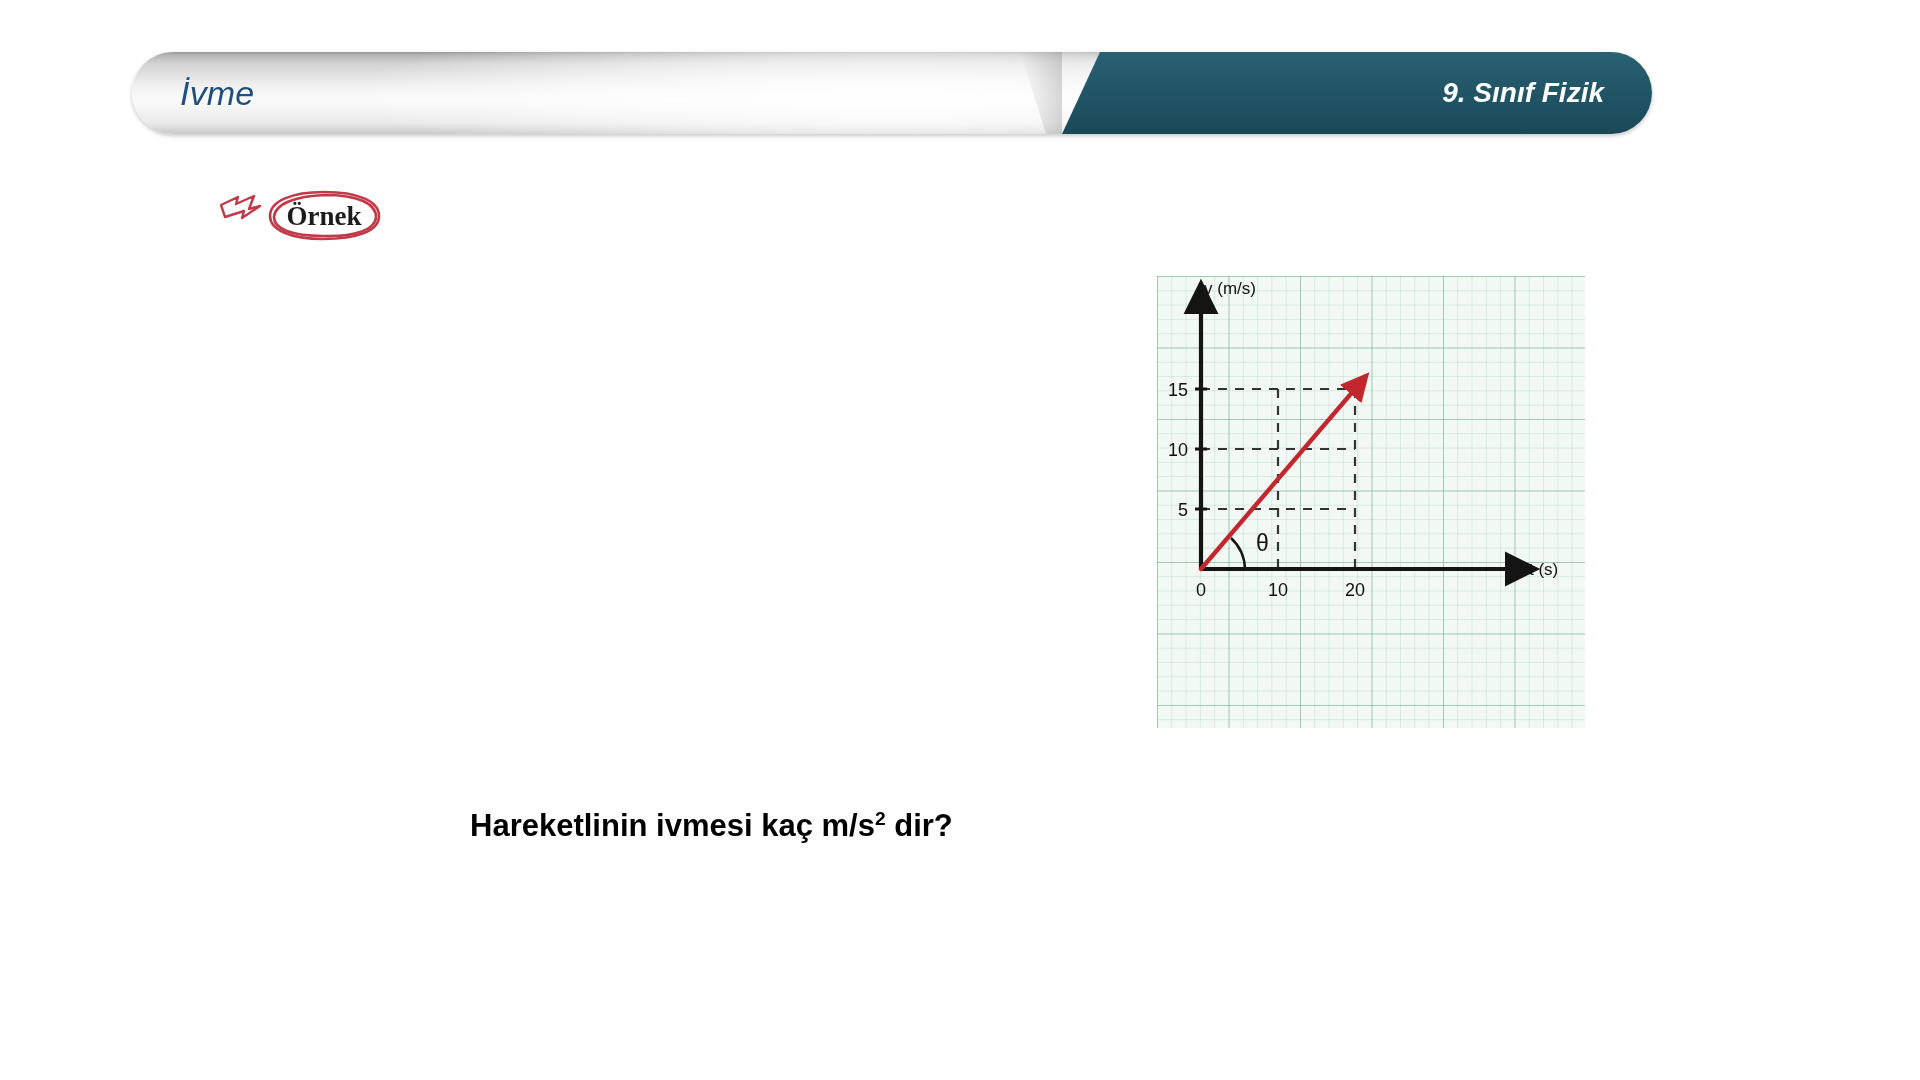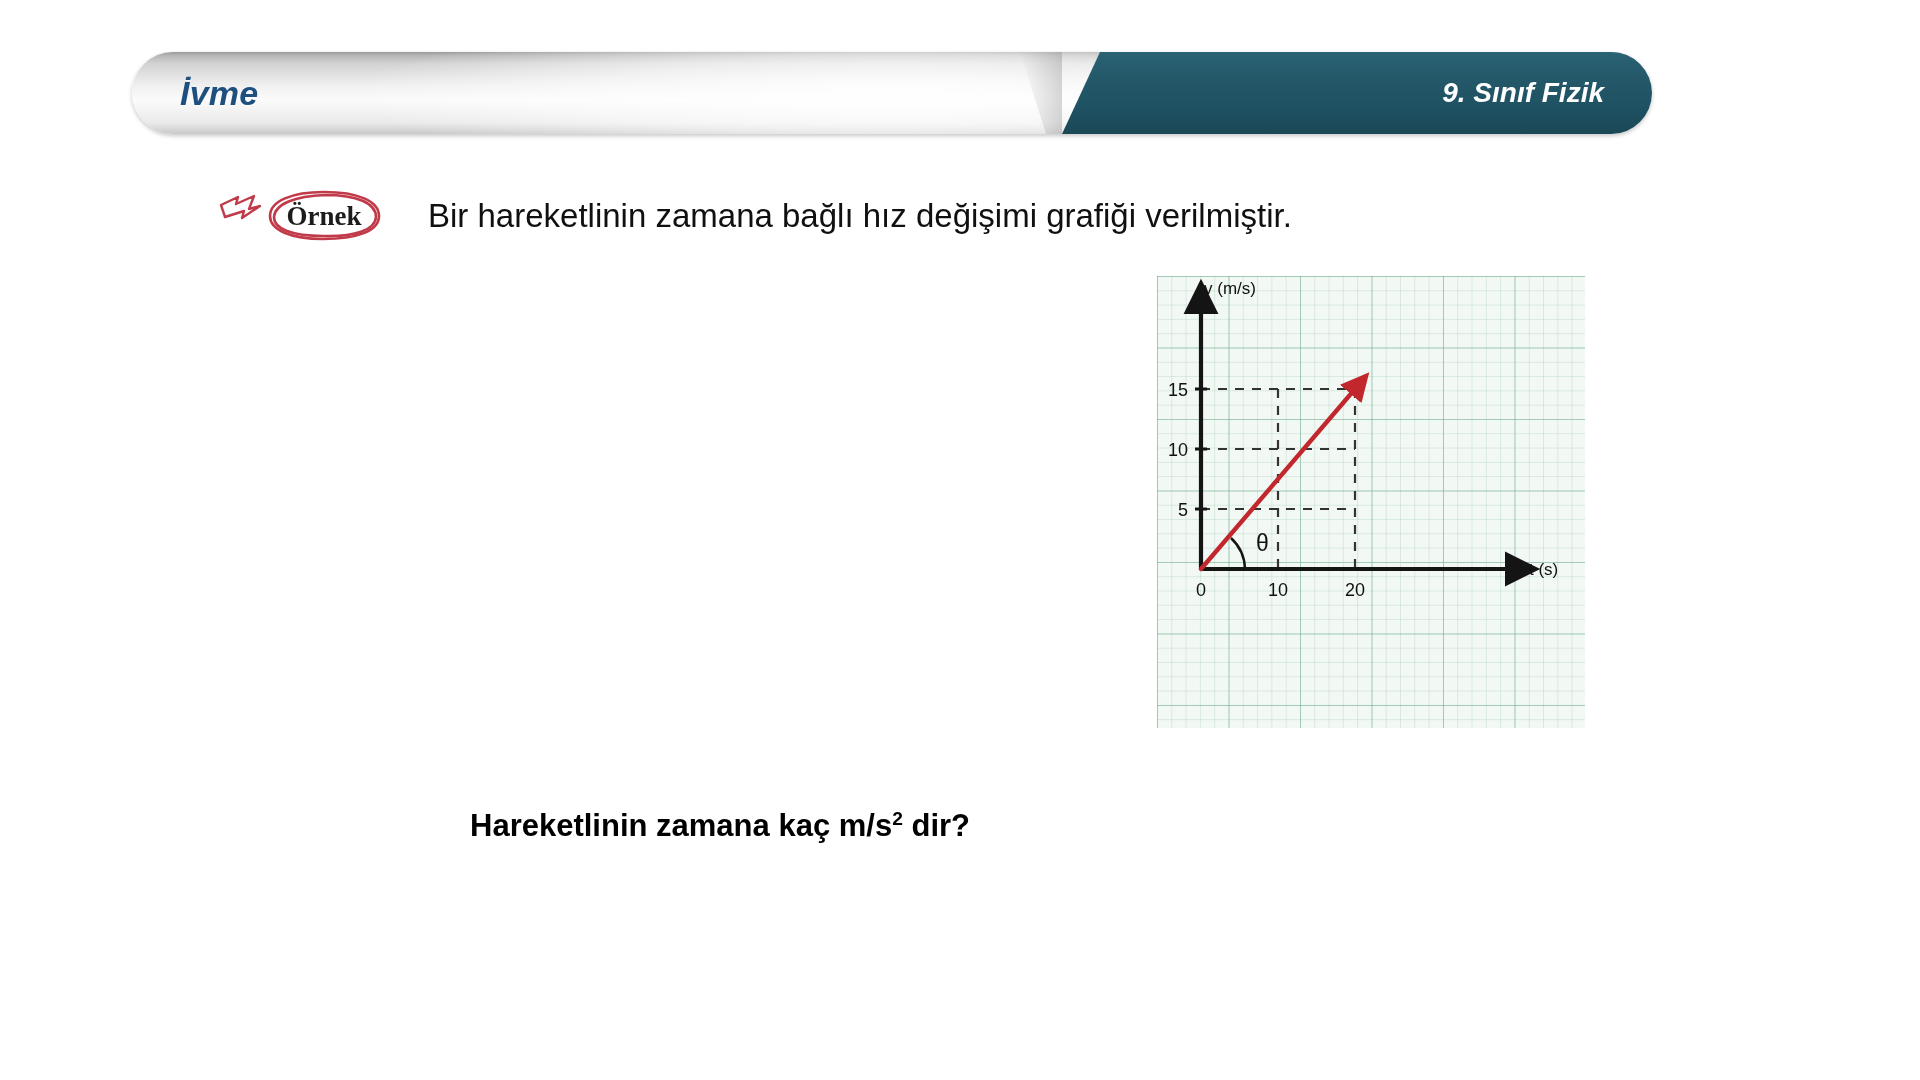--- a/index.html
+++ b/index.html
@@ -61,21 +61,21 @@
     background: linear-gradient(to right, rgba(130,130,130,0.0), rgba(120,120,120,0.30));
     clip-path: polygon(0 0, 100% 0, 100% 100%, 62% 100%);
     pointer-events: none;
   }
   .banner-title {
     position: absolute;
     left: 48px;
     top: 50%;
     transform: translateY(-50%);
     font-size: 34px;
-    font-weight: bold;
+    font-weight: normal;
     font-style: italic;
     color: #1e4f7e;
     letter-spacing: 0.2px;
     text-shadow: 0 1px 0 rgba(255,255,255,0.75);
     white-space: nowrap;
   }
   .banner-subject {
     position: absolute;
     right: 48px;
     top: 50%;
@@ -87,21 +87,21 @@
     font-weight: bold;
   }
 
   
   .example-row {
     position: absolute;
     left: 216px;
     top: 184px;
     display: flex;
     align-items: center;
-    gap: 4px;
+    gap: 14px;
   }
   .ornek-stamp {
     width: 196px;
     height: 64px;
     flex: 0 0 auto;
     position: relative;
   }
   .ornek-stamp svg { display: block; }
   .ornek-word {
     font-family: "Liberation Serif", serif;
@@ -200,21 +200,20 @@
       <g fill="none" stroke="#C03A4A" stroke-width="2.6">
         <path d="M54 32 C54 17 76 8 108 8 C142 8 163 17 163 32 C163 47 141 55 107 55
                  C75 55 54 46 54 32 Z"></path>
         <path d="M58 33 C59 20 79 12 109 11 C141 11 160 19 160 33 C159 46 139 53 107 52
                  C76 52 58 45 58 33"></path>
       </g>
       <text class="ornek-word" x="108" y="41" text-anchor="middle">Örnek</text>
     </svg>
   </div>
 
-  <div class="prompt-text">Bir hareketlinin zamana bağlı hız değişimi grafiği verilmiştir.</div>
 </div>
 
 <div class="figure">
   <div class="grid-minor"></div>
   <div class="grid-major"></div>
 
   <svg width="428" height="452" viewBox="0 0 428 452" xmlns="http://www.w3.org/2000/svg">
 
     <defs>
       <marker id="axArrow" markerWidth="9" markerHeight="9" refX="2" refY="4.2" orient="auto" markerUnits="strokeWidth">
@@ -260,13 +259,13 @@
     <text class="tick-label" x="31" y="120" text-anchor="end">15</text>
     <text class="tick-label" x="31" y="180" text-anchor="end">10</text>
     <text class="tick-label" x="31" y="240" text-anchor="end">5</text>
 
     <text class="tick-label" x="44" y="320" text-anchor="middle">0</text>
     <text class="tick-label" x="121" y="320" text-anchor="middle">10</text>
     <text class="tick-label" x="198" y="320" text-anchor="middle">20</text>
   </svg>
 </div>
 
-<div class="question"><span>Hareketlinin zamana kaç m/s</span><sup>2</sup><span> dir?</span></div>
+<div class="question"><span>Hareketlinin ivmesi kaç m/s</span><sup>2</sup><span> dir?</span></div>
 
 </body></html>

